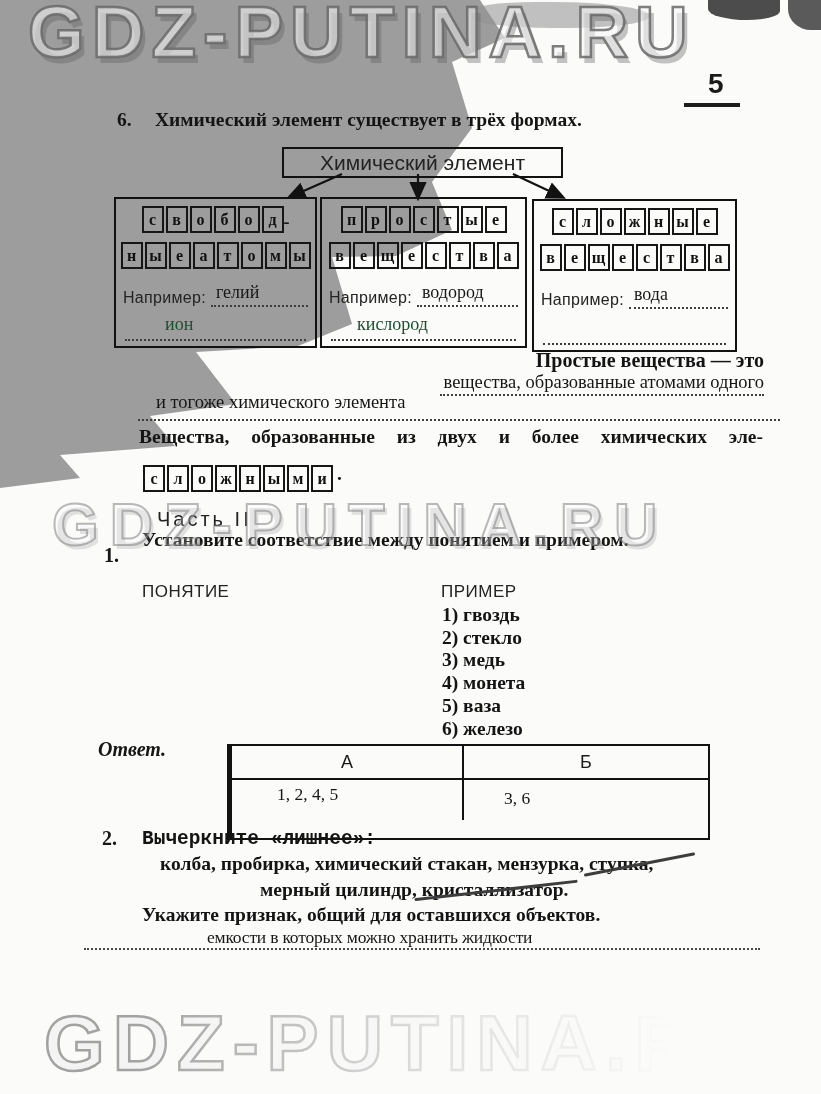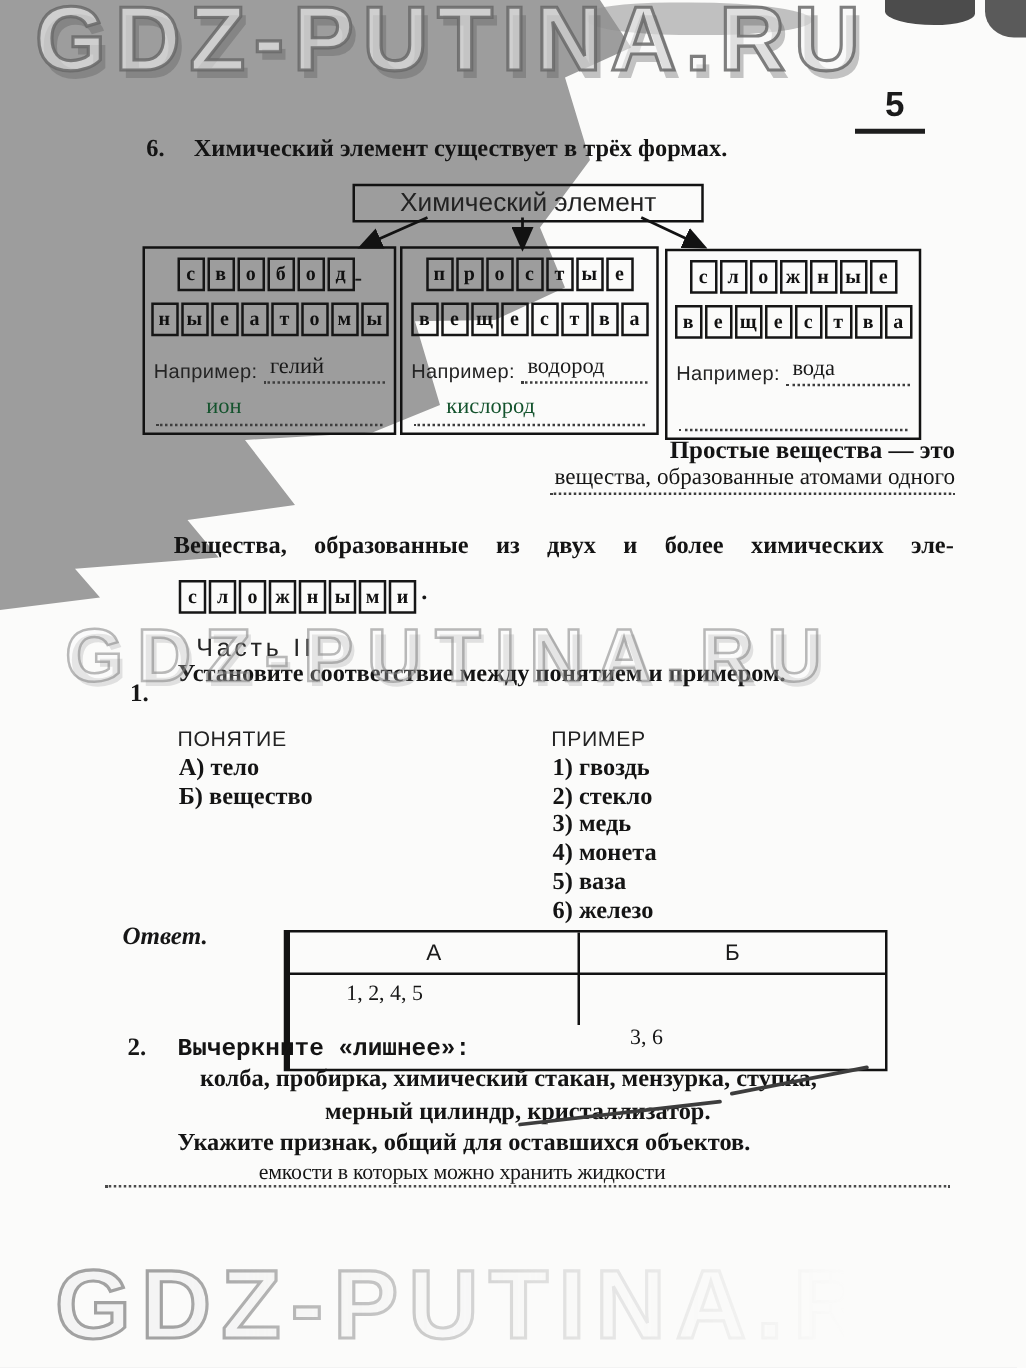--- a/index.html
+++ b/index.html
@@ -117,21 +117,21 @@
     display:grid; grid-template-columns:232px 1fr;
   }
   .anstable .hcell {
     border-bottom:2px solid #121212; height:32px;
     display:flex; align-items:center; justify-content:center;
     font:18px "Liberation Sans", sans-serif; color:#1a1a1a;
   }
   .anstable .hcell.c1, .anstable .vcell.c1 { border-right:2px solid #121212; }
   .anstable .vcell { height:36px; font:17.5px "Liberation Serif", serif; }
   .anstable .vcell.c1 { padding:4px 0 0 45px; }
-  .anstable .vcell.c2 { padding:8px 0 0 40px;margin-top:31px; }
+  .anstable .vcell.c2 { padding:8px 0 14px 40px; }
   
   .struck { position:relative; display:inline-block; }
   .struck .strikeline {
     position:absolute; top:47%; height:3px; background:#3d3d3d; border-radius:2px;
   }
   .sk1 .strikeline { left:-6px; right:-42px; transform:rotate(-11deg); }
   .sk2 .strikeline { left:-8px; right:-14px; transform:rotate(-6.5deg); }
   .q2ans { left:163px; top:927px; font:17.5px "Liberation Serif", serif; letter-spacing:-.2px;margin-left:44px; }
   .dotline-bottom { left:84px; top:948px; width:676px; border-top:2px dotted #4a4a4a; }
 </style>
@@ -259,20 +259,21 @@
       <span class="naplabel">Например:</span>
       <span class="napans">вода</span>
     </div>
     <div class="ans2row"></div>
   </div>
 
   <div class="abs defrow">
     <span class="bserif" style="font-size:20px; white-space:nowrap;">Простые вещества — это</span>
     <span class="defans">вещества, образованные атомами одного</span>
   </div>
+  <div class="abs defrow2">и тогоже химического элемента</div>
 
   <div class="abs bserif stline1">Вещества, образованные из двух и более химических эле-</div>
   <div class="abs bserif stline2">
     <span class="lrow">
         <span class="lcell">с</span>
         <span class="lcell">л</span>
         <span class="lcell">о</span>
         <span class="lcell">ж</span>
         <span class="lcell">н</span>
         <span class="lcell">ы</span>
@@ -280,24 +281,20 @@
         <span class="lcell">и</span>
       </span><span>.</span>
   </div>
 
   <div class="abs part-head">Часть II</div>
 
   <div class="abs qnum" style="left:104px; top:544px;">1.</div>
   <div class="abs bserif" style="left:142px; top:529px;">Установите соответствие между понятием и примером.</div>
 
   <div class="abs col-head" style="left:142px; top:582px;">ПОНЯТИЕ</div>
-  <div class="abs list" style="left:143px; top:604px;">
-    <span class="bserif">А) тело</span>
-    <span class="bserif">Б) вещество</span>
-  </div>
 
   <div class="abs col-head" style="left:441px; top:582px;">ПРИМЕР</div>
   <div class="abs list" style="left:442px; top:604px;">
     <span class="bserif">1) гвоздь</span>
     <span class="bserif">2) стекло</span>
     <span class="bserif">3) медь</span>
     <span class="bserif">4) монета</span>
     <span class="bserif">5) ваза</span>
     <span class="bserif">6) железо</span>
   </div>

